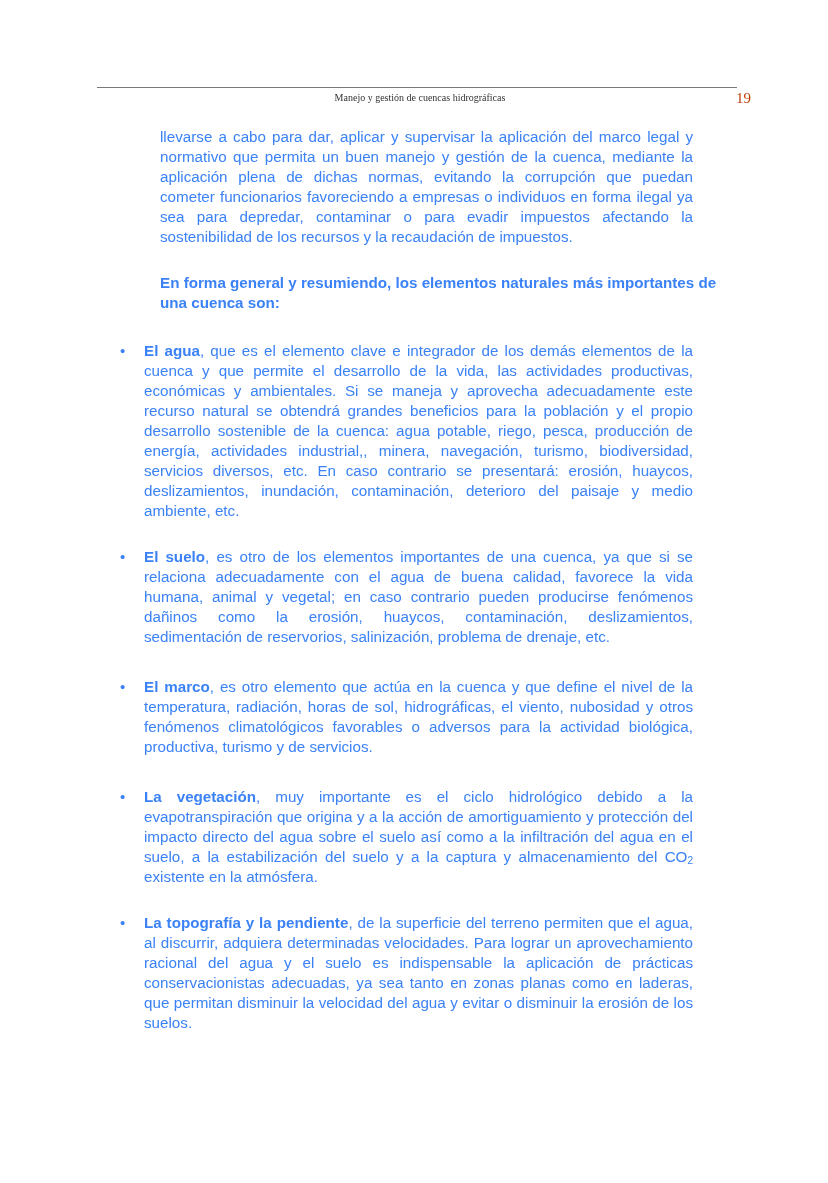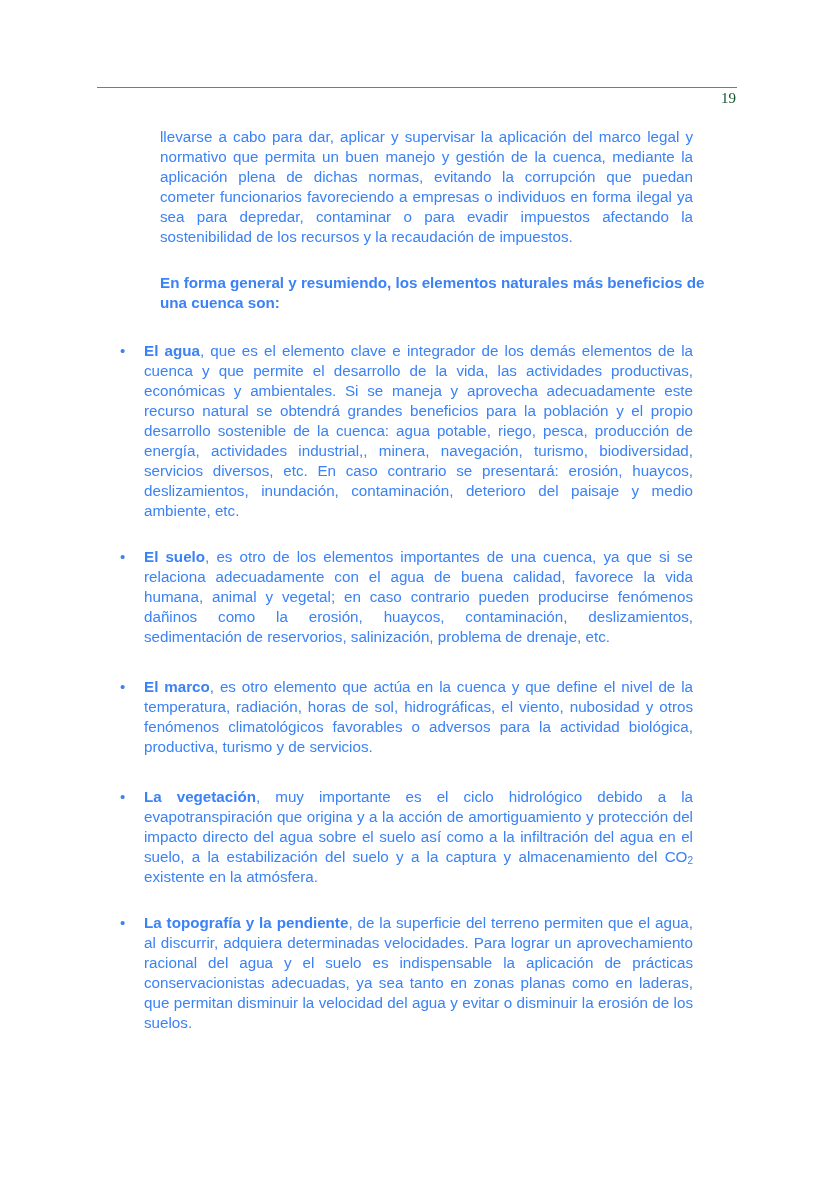--- a/index.html
+++ b/index.html
@@ -2,42 +2,45 @@
 <html><head>
   <meta charset="utf-8">
   <style>
     html, body { margin: 0; padding: 0; background: #ffffff; }
     body { width: 828px; height: 1183px; position: relative; overflow: hidden; }
     .page { position: absolute; left: 0; top: 0; width: 828px; height: 1183px; background: #fff; }
     .header-rule { position: absolute; left: 97px; top: 87px; width: 640px; height: 0; border-top: 1.5px solid #7a7a7a; }
     .running-title { position: absolute; left: 0; width: 828px; top: 92px; text-align: center;
       font-family: "Liberation Serif", "DejaVu Serif", serif; font-size: 10px; color: #333; letter-spacing: 0; }
     .running-title span { position: relative; left: 6px; }
-    .page-number { position: absolute; top: 90px; left: 712px; width: 24px; text-align: right;
-      font-family: "Liberation Serif", "DejaVu Serif", serif; font-size: 15px; color: #14532d; }
+    .page-number { position: absolute; top: 90px; left: 727px; width: 24px; text-align: right;
+      font-family: "Liberation Serif", "DejaVu Serif", serif; font-size: 15px; color: #c2410c; }
     .body-text { font-family: "Liberation Sans", "DejaVu Sans", sans-serif; font-size: 15.2px; line-height: 20px; color: #3b82f6; }
     .para { position: absolute; left: 160px; width: 533px; text-align: justify; margin: 0; }
     .para-bold { font-weight: bold; width: 570px; text-align: left; }
     .bullet-item { position: absolute; left: 120px; width: 573px; }
     .bullet-dot { position: absolute; left: 0; top: 0; width: 40px; font-size: 15px; line-height: 20px; }
     .bullet-text { margin-left: 24px; text-align: justify; }
     .bullet-text b { font-weight: bold; }
     sub { font-size: 10px; vertical-align: -2px; line-height: 0; }
   </style>
 </head>
 <body>
 
 <div class="page">
 
   <div class="header-rule"></div>
+  <div class="running-title">
+    <span>Manejo y gestión de cuencas hidrográficas</span>
+  </div>
   <div class="page-number">19</div>
 
   <p class="para body-text" style="top:127px;">llevarse a cabo para dar, aplicar y supervisar la aplicación del marco legal y normativo que permita un buen manejo y gestión de la cuenca, mediante la aplicación plena de dichas normas, evitando la corrupción que puedan cometer funcionarios favoreciendo a empresas o individuos en forma ilegal ya sea para depredar, contaminar o para evadir impuestos afectando la sostenibilidad de los recursos y la recaudación de impuestos.</p>
 
-  <p class="para para-bold body-text" style="top:273px;">En forma general y resumiendo, los elementos naturales más beneficios de una cuenca son:</p>
+  <p class="para para-bold body-text" style="top:273px;">En forma general y resumiendo, los elementos naturales más importantes de una cuenca son:</p>
 
   <div class="bullet-item body-text" style="top:341px;">
     <span class="bullet-dot">•</span>
     <div class="bullet-text"><b>El agua</b><span>, que es el elemento clave e integrador de los demás elementos de la cuenca y que permite el desarrollo de la vida, las actividades productivas, económicas y ambientales. Si se maneja y aprovecha adecuadamente este recurso natural se obtendrá grandes beneficios para la población y el propio desarrollo sostenible de la cuenca: agua potable, riego, pesca, producción de energía, actividades industrial,, minera, navegación, turismo, biodiversidad, servicios diversos, etc. En caso contrario se presentará: erosión, huaycos, deslizamientos, inundación, contaminación, deterioro del paisaje y medio ambiente, etc.</span></div>
   </div>
 
   <div class="bullet-item body-text" style="top:547px;">
     <span class="bullet-dot">•</span>
     <div class="bullet-text"><b>El suelo</b><span>, es otro de los elementos importantes de una cuenca, ya que si se relaciona adecuadamente con el agua de buena calidad, favorece la vida humana, animal y vegetal; en caso contrario pueden producirse fenómenos dañinos como la erosión, huaycos, contaminación, deslizamientos, sedimentación de reservorios, salinización, problema de drenaje, etc.</span></div>
   </div>

